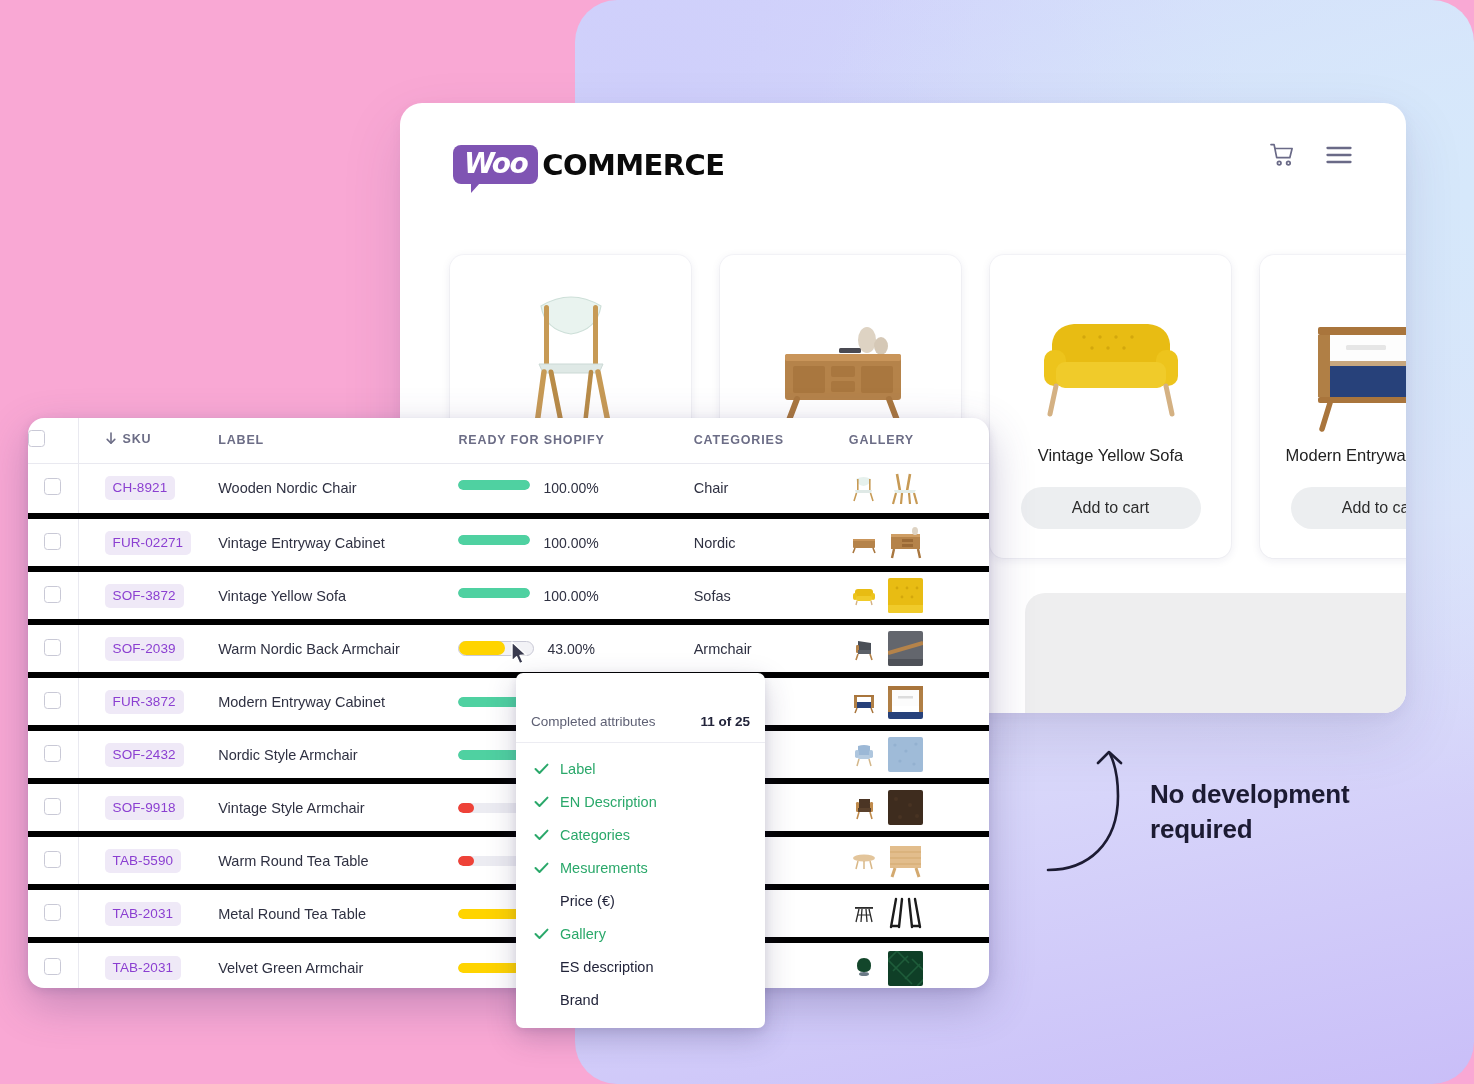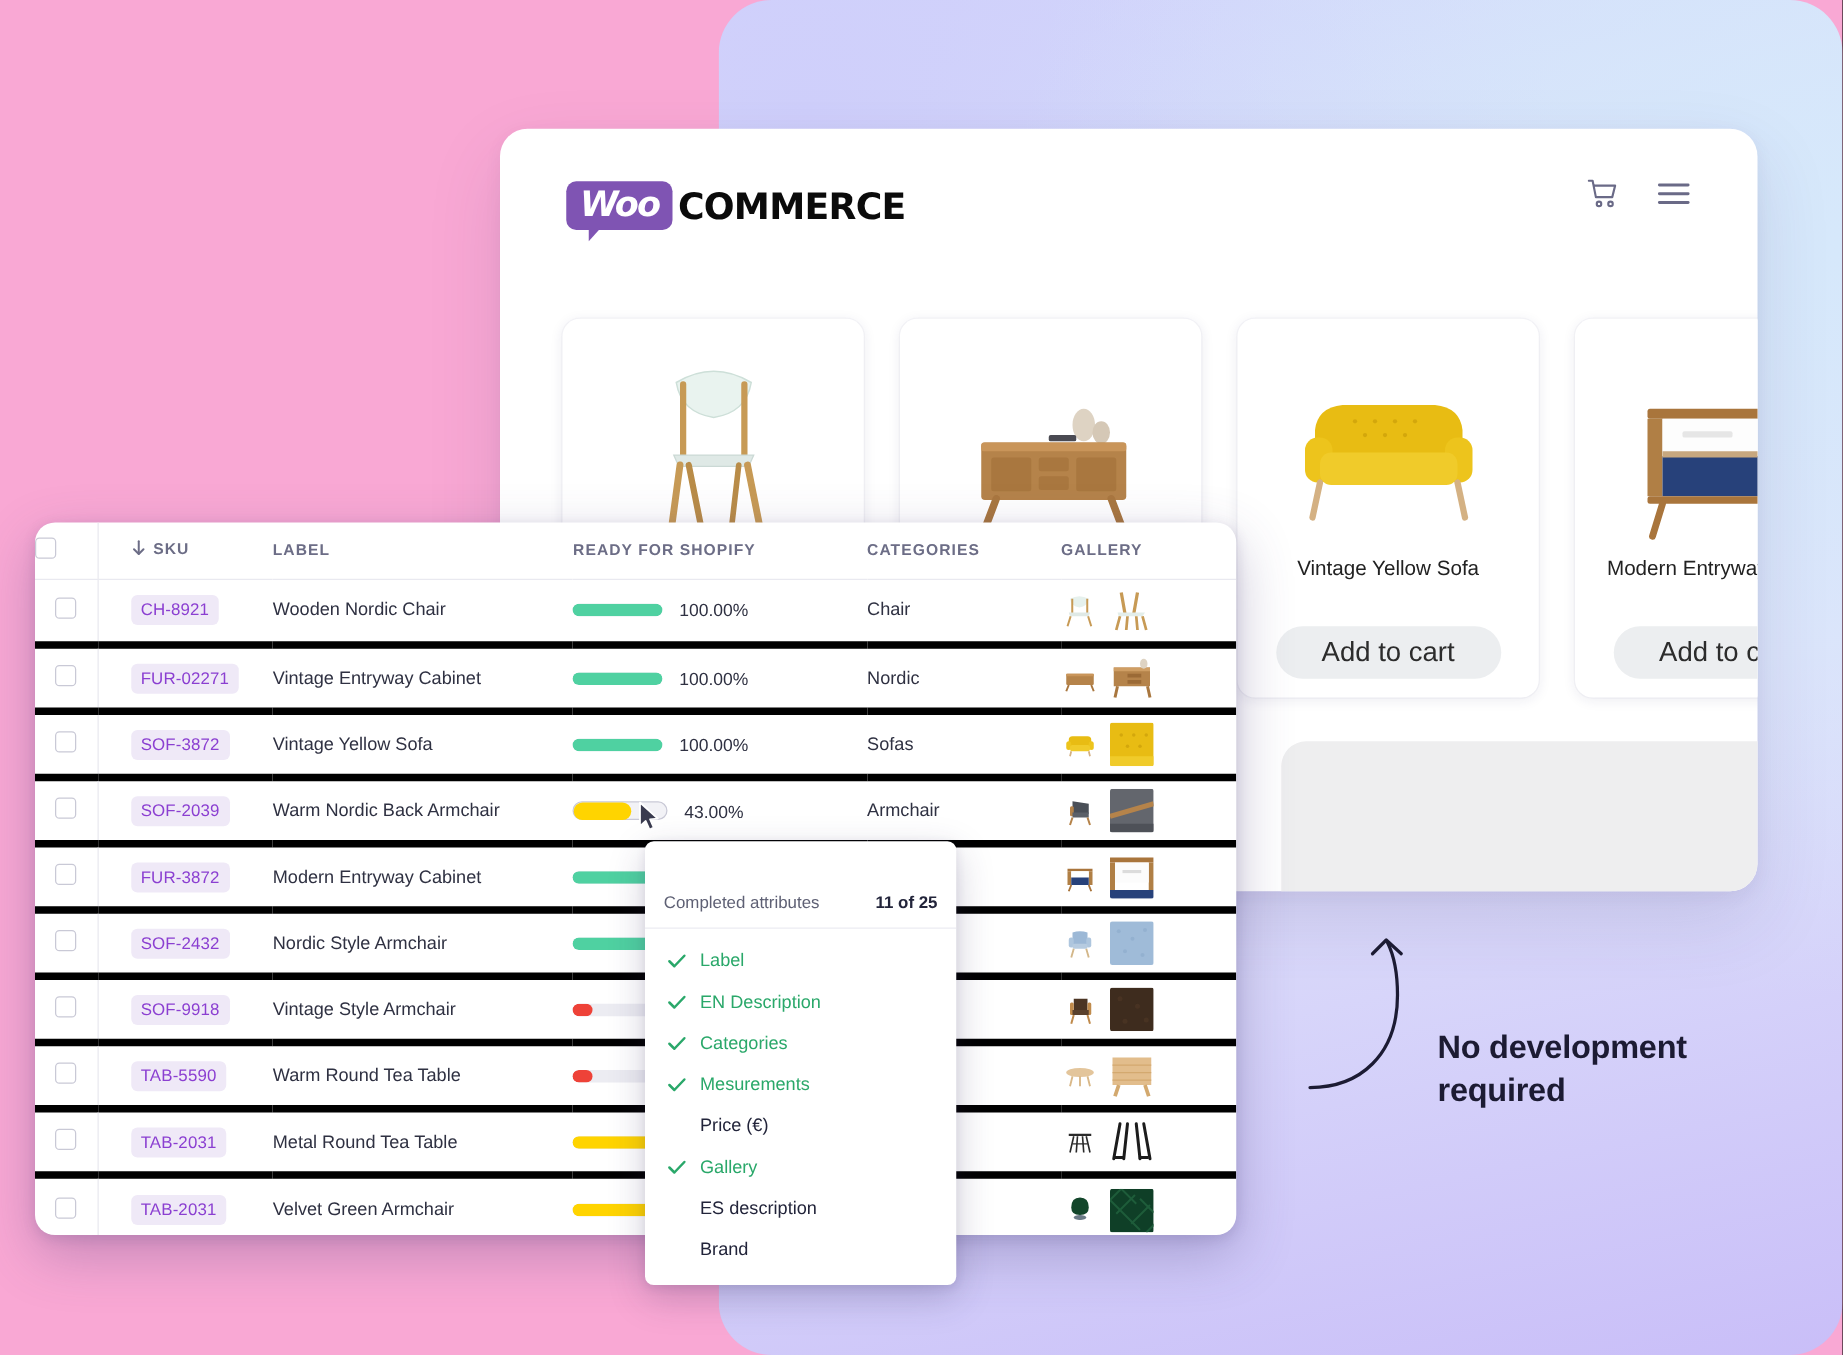--- a/index.html
+++ b/index.html
@@ -78,24 +78,24 @@
     display: flex; flex-direction: column; align-items: center;
     padding-top: 12px;
     flex: 0 0 auto;
   }
   .prod-img { width: 190px; height: 165px; display: flex; align-items: flex-end; justify-content: center; }
   .prod-name {
     margin-top: 14px; font-size: 16.5px; color: #222; white-space: nowrap;
     font-family: "Liberation Sans", sans-serif;
   }
   .prod-btn {
-    margin-top: 36px;
+    margin-top: 22px;
     width: 180px; height: 42px; border-radius: 21px;
     background: #eceef0; border: none;
-    font-size: 22px; color: #2c2c2c; cursor: pointer;
+    font-size: 16px; color: #2c2c2c; cursor: pointer;
     font-family: "Liberation Sans", sans-serif;
   }
   .grey-block {
     position: absolute; left: 625px; top: 490px; width: 760px; height: 170px;
     background: #eeeeef; border-radius: 20px;
   }
 
   
   .pim-panel {
     position: absolute;
@@ -135,21 +135,21 @@
     border: 1.5px solid #c9c9d6; border-radius: 3.5px; background: #fff;
     cursor: pointer;
   }
   .sort-arrow { display: inline-block; margin-right: 6px; vertical-align: -2px; }
   .sku-badge {
     display: inline-block; background: #efe9f7; color: #8b3fd1;
     border-radius: 5px; padding: 4px 8px 5px 8px;
     font-size: 13.5px; letter-spacing: .1px;
     font-family: "Liberation Sans", sans-serif;
   }
-  .ready-wrap { display: flex; align-items: center; gap: 13px; }
+  .ready-wrap { display: flex; gap: 13px; }
   .bar-track {
     width: 72px; height: 10px; border-radius: 6px;
     background: #ececf2; position: relative; overflow: hidden;
   }
   .bar-track.hover-state {
     border: 1.5px solid #c9c9d6; background: #f2f2f6;
     width: 76px; height: 15px; border-radius: 9px; overflow: visible;
   }
   .bar-fill { height: 100%; border-radius: 6px; }
   .hover-state .bar-fill { border-radius: 8px; margin: -0.5px 0 0 -0.5px; height: calc(100% + 1px); }
@@ -182,21 +182,21 @@
     height: 33px; padding: 0 15px 0 17px;
     font-size: 14.5px; color: #22243a;
     font-family: "Liberation Sans", sans-serif;
   }
   .pop-item.done { color: #2aa86a; }
   .pop-item .tick { width: 17px; display: inline-flex; justify-content: center; }
 
   
   .anno-arrow { position: absolute; left: 1040px; top: 744px; }
   .anno-text {
-    position: absolute; left: 1150px; top: 820px;
+    position: absolute; left: 1150px; top: 777px;
     font-size: 26px; font-weight: 700; line-height: 1.33;
     color: #1c1b33; letter-spacing: -.2px;
     font-family: "Liberation Sans", sans-serif;
   }
 </style>
 </head>
 <body>
 
 <div id="stage">
 

